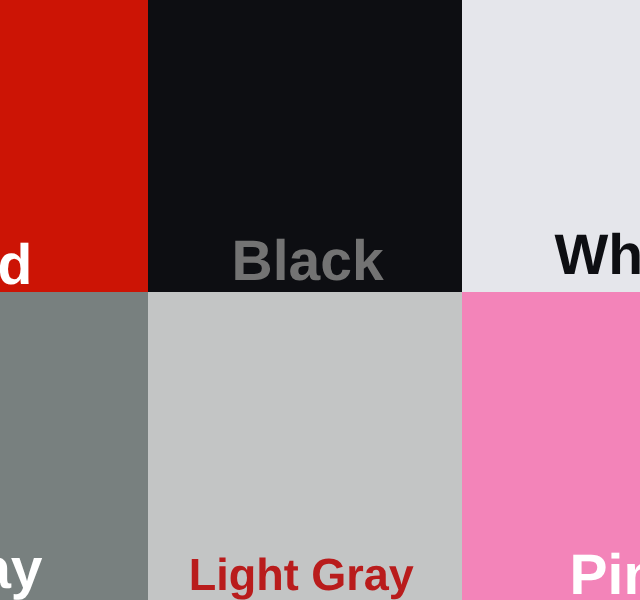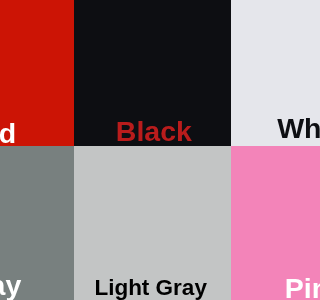--- a/index.html
+++ b/index.html
@@ -14,18 +14,18 @@
 
 <div id="grid">
   <div class="swatch" style="left: -93px; width: 167px; top: -10px; height: 156px; background: rgb(204, 20, 5);"></div>
   <div class="swatch" style="left: 74px; width: 157px; top: -10px; height: 156px; background: rgb(13, 14, 18);"></div>
   <div class="swatch" style="left: 231px; width: 169px; top: -10px; height: 156px; background: rgb(229, 230, 235);"></div>
   <div class="swatch" style="left: -93px; width: 167px; top: 146px; height: 154px; background: rgb(120, 128, 127);"></div>
   <div class="swatch" style="left: 74px; width: 157px; top: 146px; height: 154px; background: rgb(195, 197, 197);"></div>
   <div class="swatch" style="left: 231px; width: 169px; top: 146px; height: 154px; background: rgb(243, 132, 185);"></div>
 
   <span class="label" style="left: -37.7px; top: 119px; font-size: 28.5px; color: rgb(255, 255, 255);">Red</span>
-  <span class="label" style="left: 115.8px; top: 116.5px; font-size: 28.5px; color: #b91c1c;">Black</span>
+  <span class="label" style="left: 115.8px; top: 116.5px; font-size: 28.5px; color: #737373;">Black</span>
   <span class="label" style="left: 277.2px; top: 114.1px; font-size: 28.5px; color: rgb(13, 14, 18);">White</span>
   <span class="label" style="left: -43.7px; top: 270.6px; font-size: 28.5px; color: rgb(255, 255, 255);">Gray</span>
-  <span class="label" style="left: 94.4px; top: 276.7px; font-size: 22.5px; color: #000000;">Light Gray</span>
+  <span class="label" style="left: 94.4px; top: 276.7px; font-size: 22.5px; color: #b91c1c;">Light Gray</span>
   <span class="label" style="left: 284.8px; top: 274.2px; font-size: 28.5px; color: rgb(255, 255, 255);">Pink</span>
 </div>
 
 </body></html>

